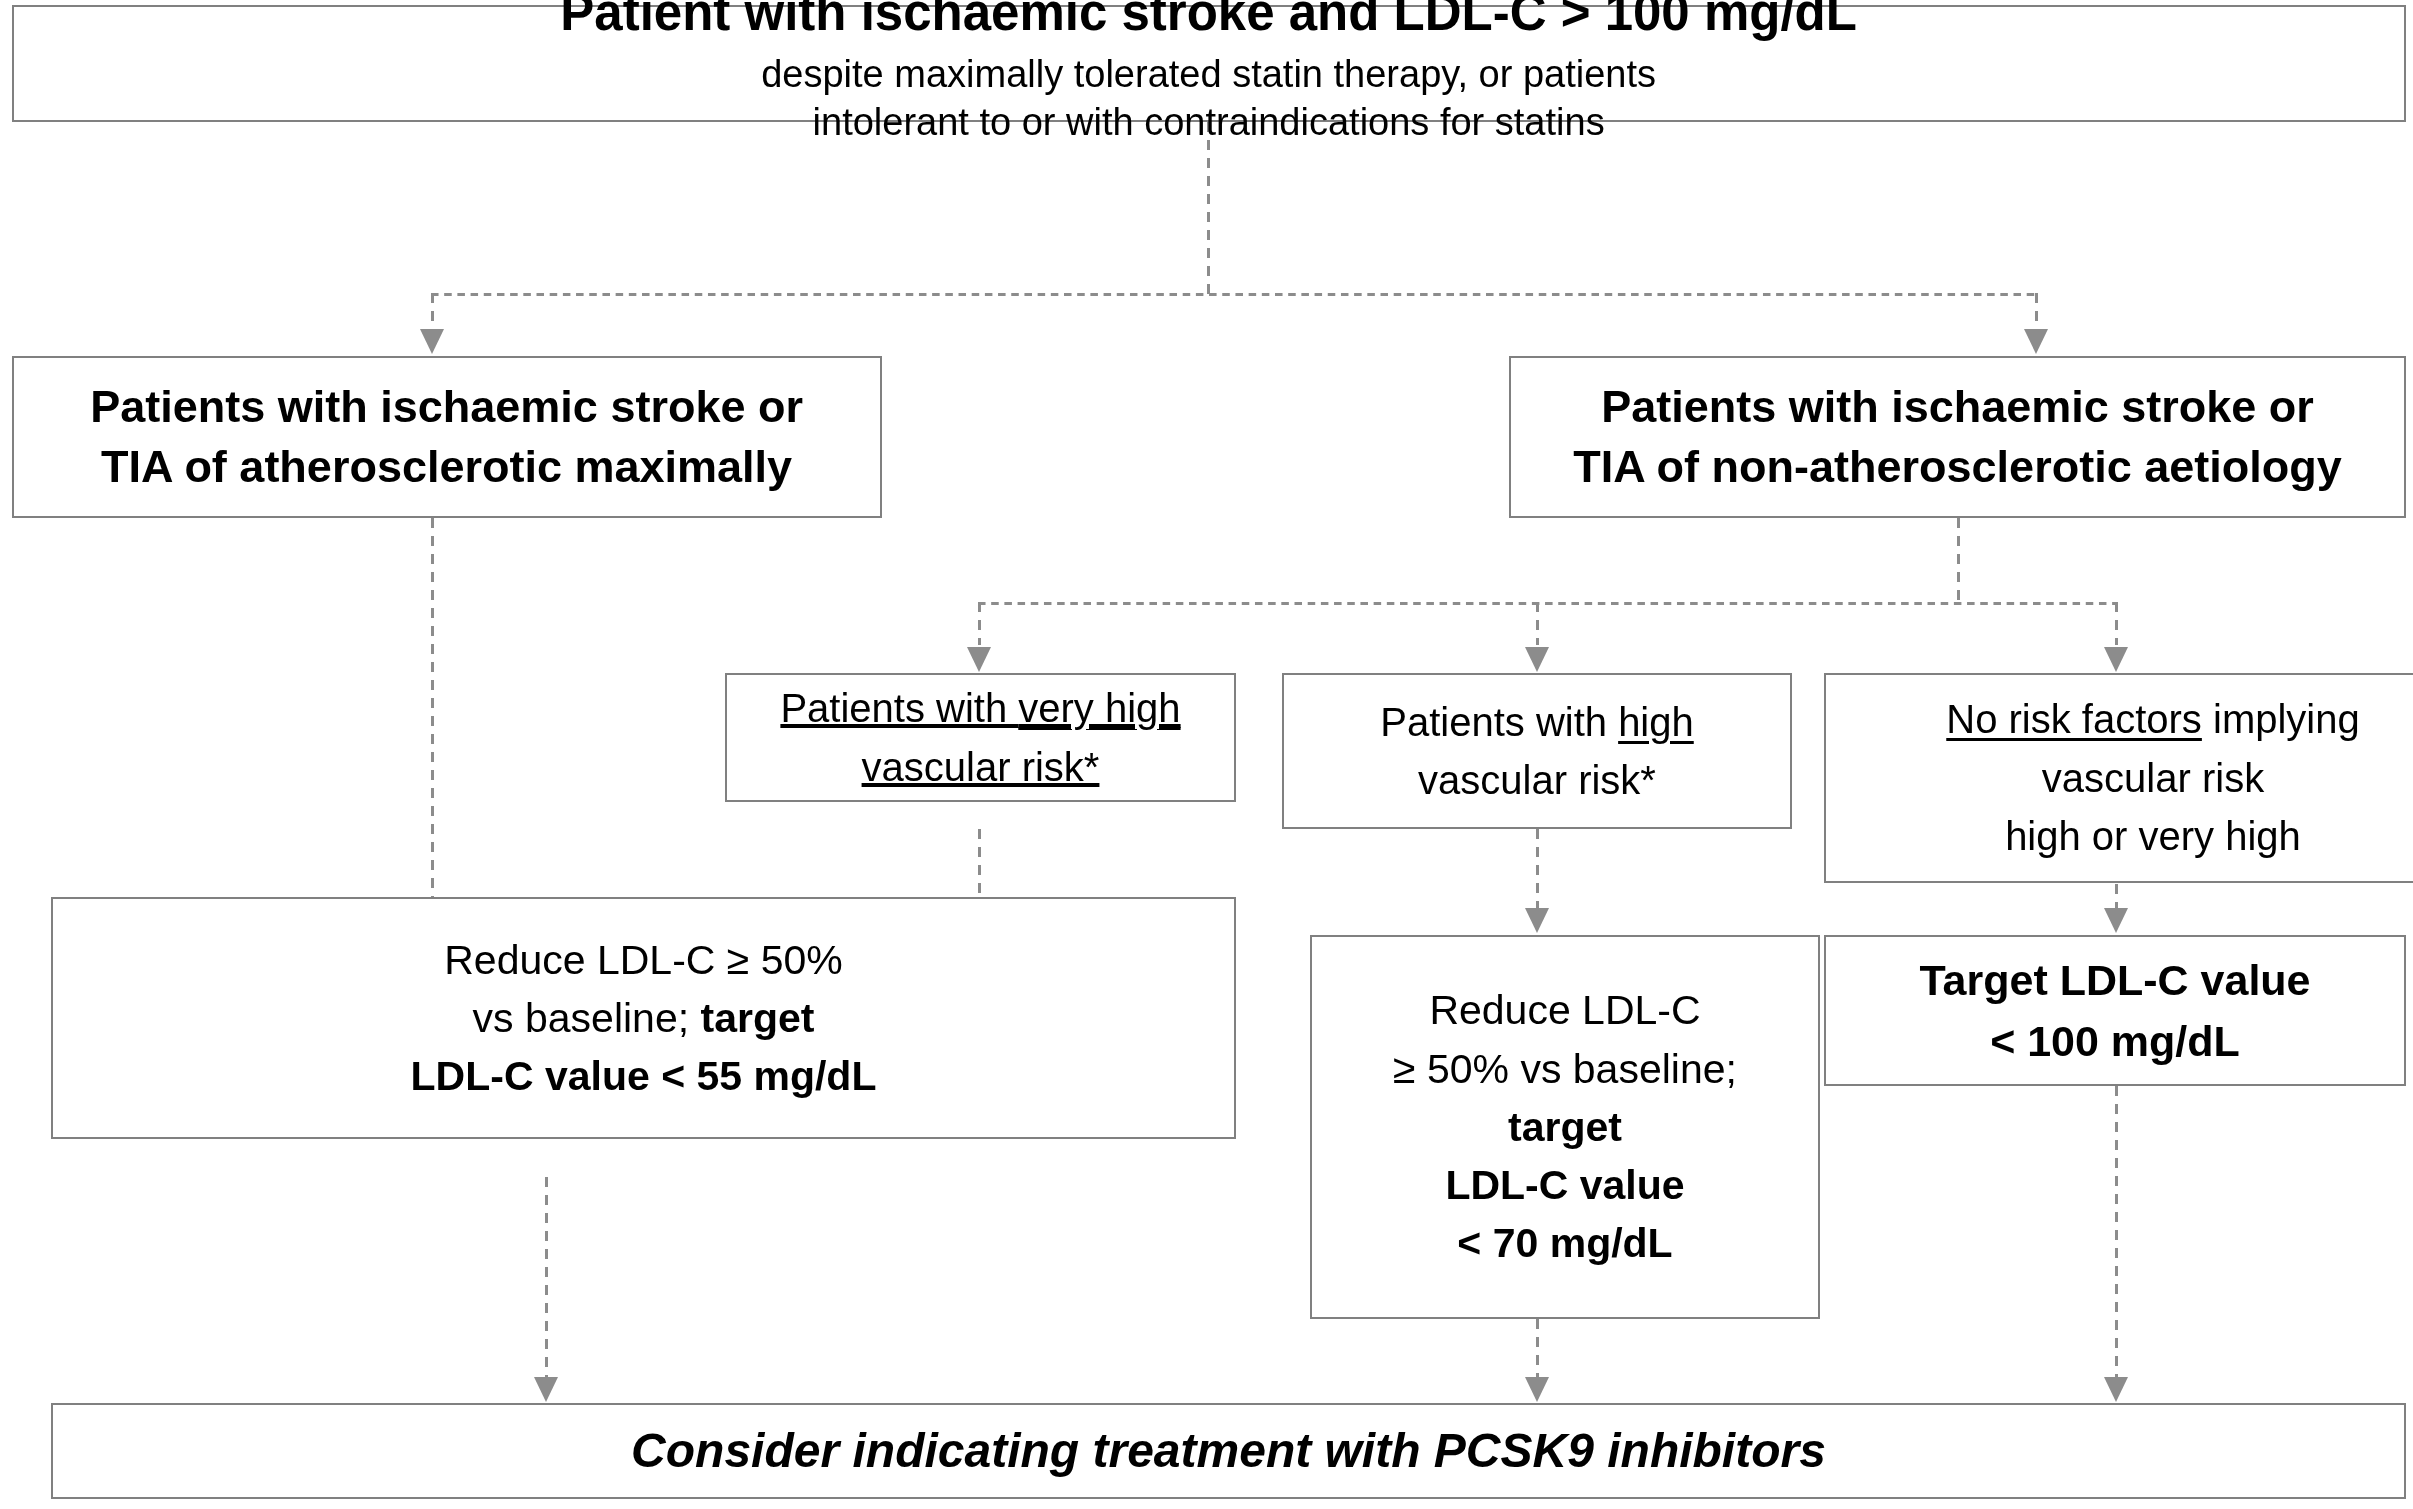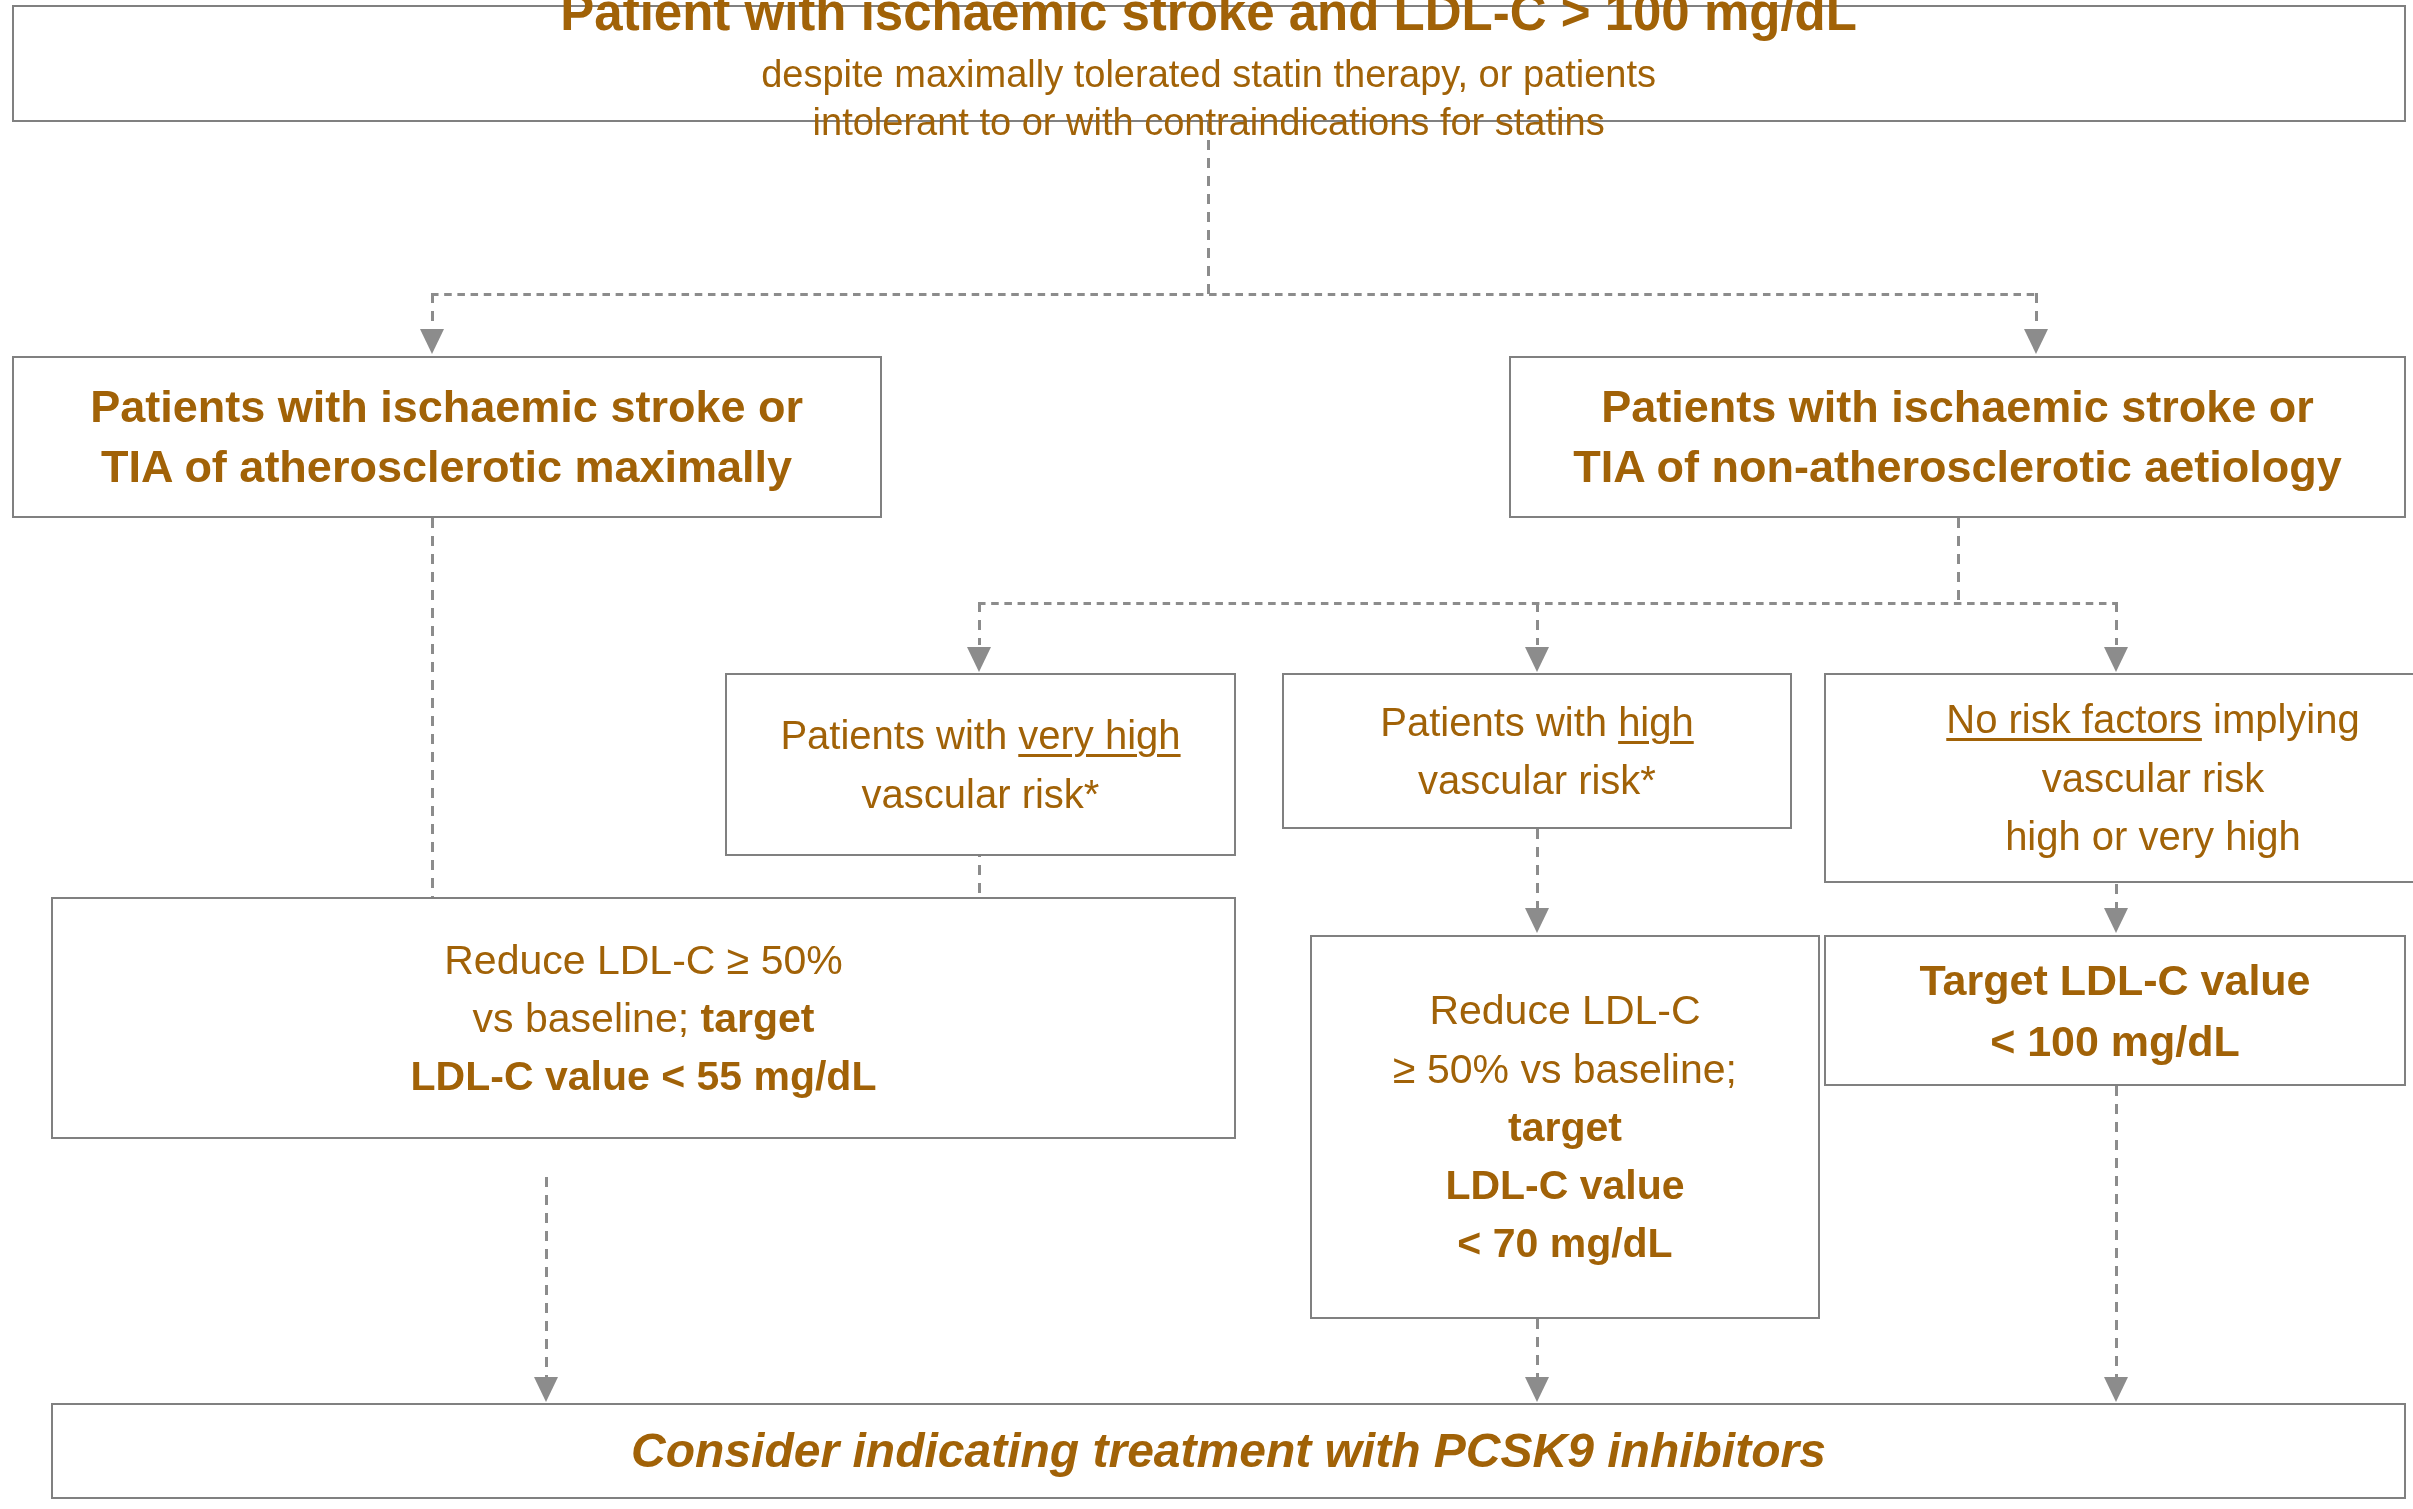--- a/index.html
+++ b/index.html
@@ -20,33 +20,33 @@
   .node {
     position: absolute;
     box-sizing: border-box;
     border: 2.5px solid #808080;
     background: #ffffff;
     display: flex;
     flex-direction: column;
     align-items: center;
     justify-content: center;
     text-align: center;
-    color: #a16207;
+    color: #000000;
     line-height: 1.30;
     padding: 3.3px 8.3px;
   }
   .node .ln { display: block; width: 100%; white-space: nowrap; }
   .b  { font-weight: bold; }
   .u  { text-decoration: underline; text-underline-offset: 5px; text-decoration-thickness: 3.3px; }
 
   
   #node-root        { left: 11.6px;   top: 5px;     width: 2394px; height: 117px; }
   #node-athero      { left: 11.6px;   top: 356px;   width: 870px; height: 162px; }
   #node-nonathero   { left: 1509px; top: 356px;   width: 897px; height: 162px; }
-  #node-veryhigh    { left: 725px;  top: 673px;   width: 511px;  height: 183px; }
+  #node-veryhigh    { left: 725px;  top: 673px;   width: 511px;  height: 129px; text-decoration: underline; }
   #node-high        { left: 1282px; top: 673px;   width: 510px;  height: 156px; }
   #node-norisk      { left: 1824px; top: 673px;   width: 658px;  height: 210px; }
   #node-target55    { left: 51px;   top: 897px;  width: 1185px; height: 242px; }
   #node-target70    { left: 1282px; top: 935px;  width: 510px;  height: 384px; }
   #node-target100   { left: 1824px; top: 935px;  width: 582px;  height: 151px; }
   #node-pcsk9       { left: 51px;   top: 1403px;  width: 2355px; height: 96px; }
 
   
   #node-root .title     { font-size: 51px; font-weight: bold; margin-bottom: 5px; }
   #node-root .sub       { font-size: 38px; font-weight: normal; line-height: 1.26; }

